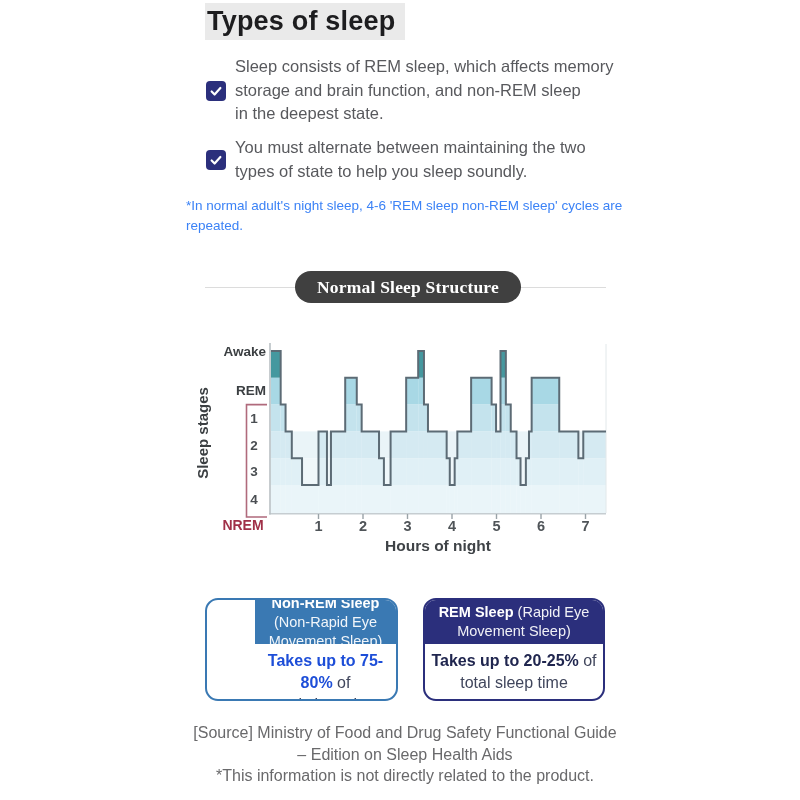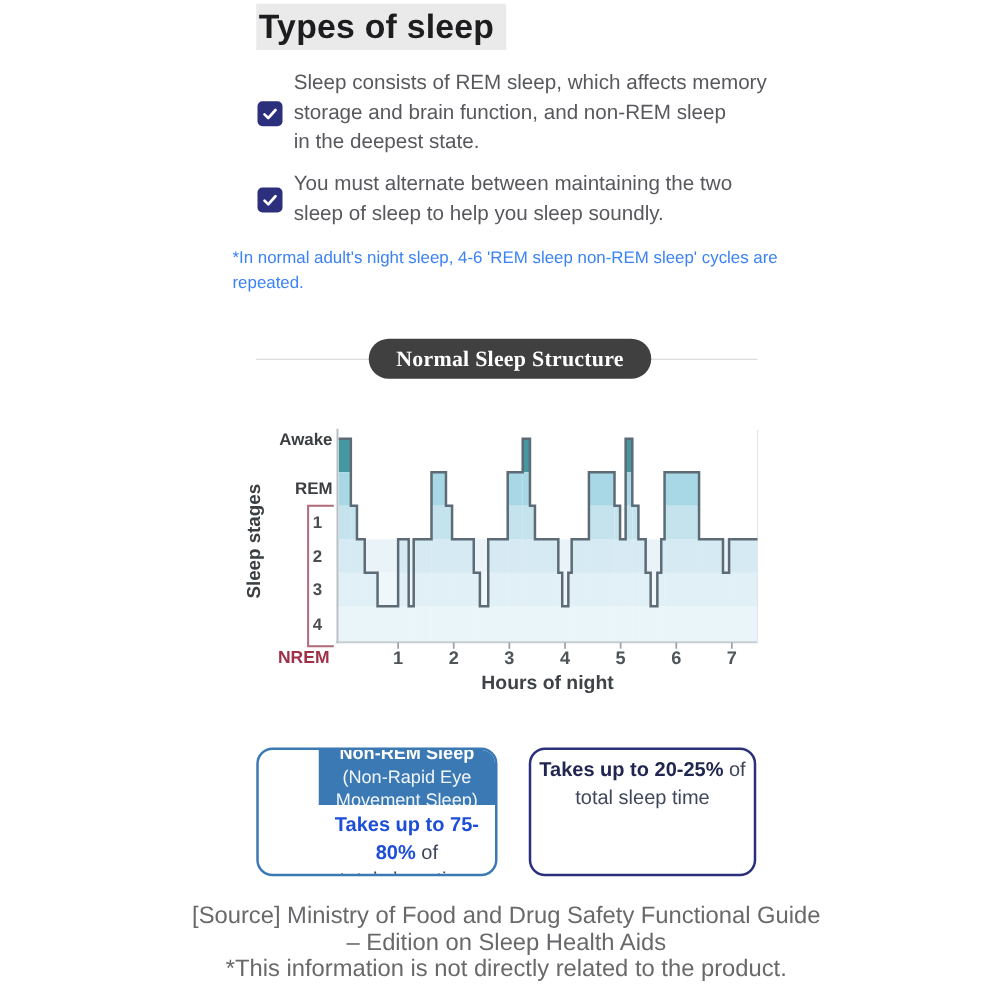--- a/index.html
+++ b/index.html
@@ -23,21 +23,21 @@
   .chart-wrap{position:absolute;left:183px;top:330px;width:440px;height:240px;}
   .card{position:absolute;border-radius:13px;overflow:hidden;background:#fff;box-sizing:border-box;border:2px solid;}
   .card-left{left:205px;top:598px;width:193px;height:103px;}
   .card-right{left:423px;top:598px;width:182px;height:103px;}
   .card-header{height:44px;display:flex;align-items:center;justify-content:center;text-align:center;
     font-size:14.5px;line-height:19px;color:#fff;padding:2px 6px;box-sizing:border-box;}
   .card-header .ch-bold{font-weight:700;}
   .card-header .ch-rest{color:rgba(255,255,255,.93);}
   .card-body{text-align:center;font-size:16px;line-height:22px;padding-top:6px;color:#40465c;}
   .card-body .cb-bold{font-weight:700;}
-  .footer{position:absolute;left:100px;top:722px;width:610px;text-align:center;font-size:19px;line-height:21.5px;}
+  .footer{position:absolute;left:100px;top:722px;width:610px;text-align:center;font-size:16px;line-height:21.5px;}
 </style>
 </head>
 <body>
 
 <div class="page" style="color: rgb(88, 89, 93);">
 
   <h1 class="page-title" style="color: rgb(29, 29, 31);"><span class="hl" style="background: rgb(234, 234, 234);">Types of sleep</span></h1>
 
   <div class="bullet b1">
     <span class="checkbox" style="background: rgb(43, 47, 124);">
@@ -50,21 +50,21 @@
 in the deepest state.</span>
   </div>
 
   <div class="bullet b2">
     <span class="checkbox" style="background: rgb(43, 47, 124);">
       <svg viewBox="0 0 16 16">
           <path d="M3 8.6 L6.4 12 L13 4.6" stroke="#ffffff" stroke-width="2.5" fill="none" stroke-linecap="round" stroke-linejoin="round"></path>
         </svg>
     </span>
     <span class="bullet-text">You must alternate between maintaining the two
-sleep of sleep to help you sleep soundly.</span>
+types of state to help you sleep soundly.</span>
   </div>
 
   <div class="footnote" style="color: #3b82f6;">*In normal adult's night sleep, 4-6 'REM sleep non-REM sleep' cycles are
 repeated.</div>
 
   <div class="banner-line"></div>
   <div class="banner-pill" style="background: #404040; color: rgb(255, 255, 255); font-family: Liberation Serif, serif;">Normal Sleep Structure</div>
 
   <div class="chart-wrap">
     <svg id="hypnogram-svg" width="440" height="240" viewBox="0 0 440 240">
@@ -219,20 +219,23 @@
     <div class="card-header" style="background: rgb(58, 121, 179);">
       <span><span class="ch-bold">Non-REM Sleep</span> <span class="ch-rest">(Non-Rapid Eye Movement Sleep)</span></span>
     </div>
     <div class="card-body">
       <div><span class="cb-bold stat0" style="color: #1d4ed8;">Takes up to 75-80%</span><span> of</span></div>
       <div>total sleep time</div>
     </div>
   </div>
 
   <div class="card card-right" style="border-color: rgb(43, 47, 124);">
+    <div class="card-header" style="background: rgb(43, 47, 124);">
+      <span><span class="ch-bold">REM Sleep</span> <span class="ch-rest">(Rapid Eye Movement Sleep)</span></span>
+    </div>
     <div class="card-body">
       <div><span class="cb-bold stat1" style="color: rgb(32, 38, 79);">Takes up to 20-25%</span><span> of</span></div>
       <div>total sleep time</div>
     </div>
   </div>
 
   <div class="footer" style="color: rgb(105, 105, 107);">
     <div>[Source] Ministry of Food and Drug Safety Functional Guide</div>
     <div>– Edition on Sleep Health Aids</div>
     <div>*This information is not directly related to the product.</div>

